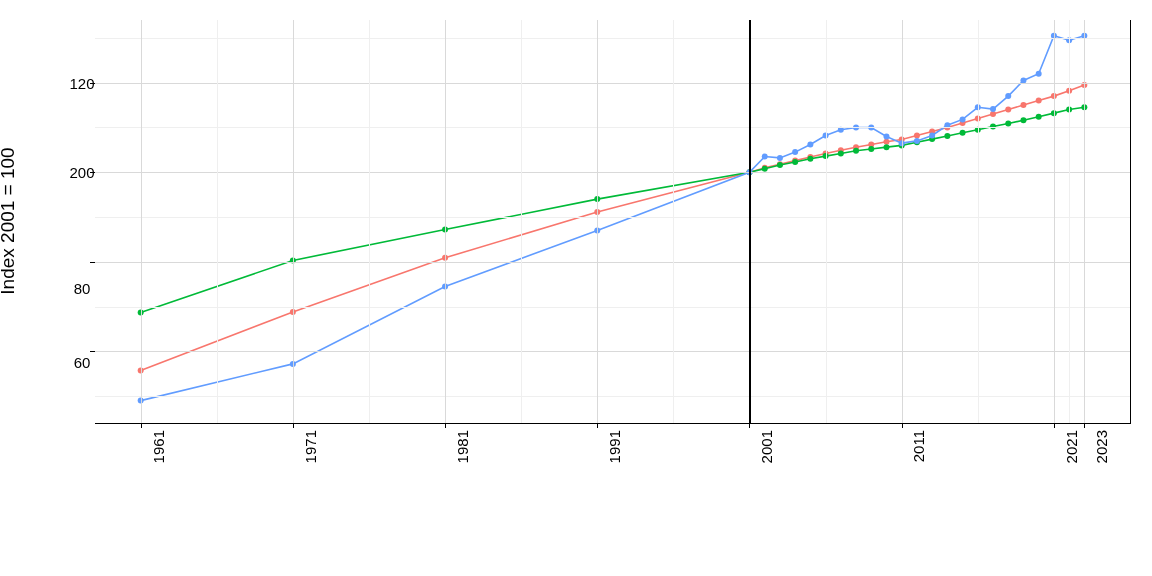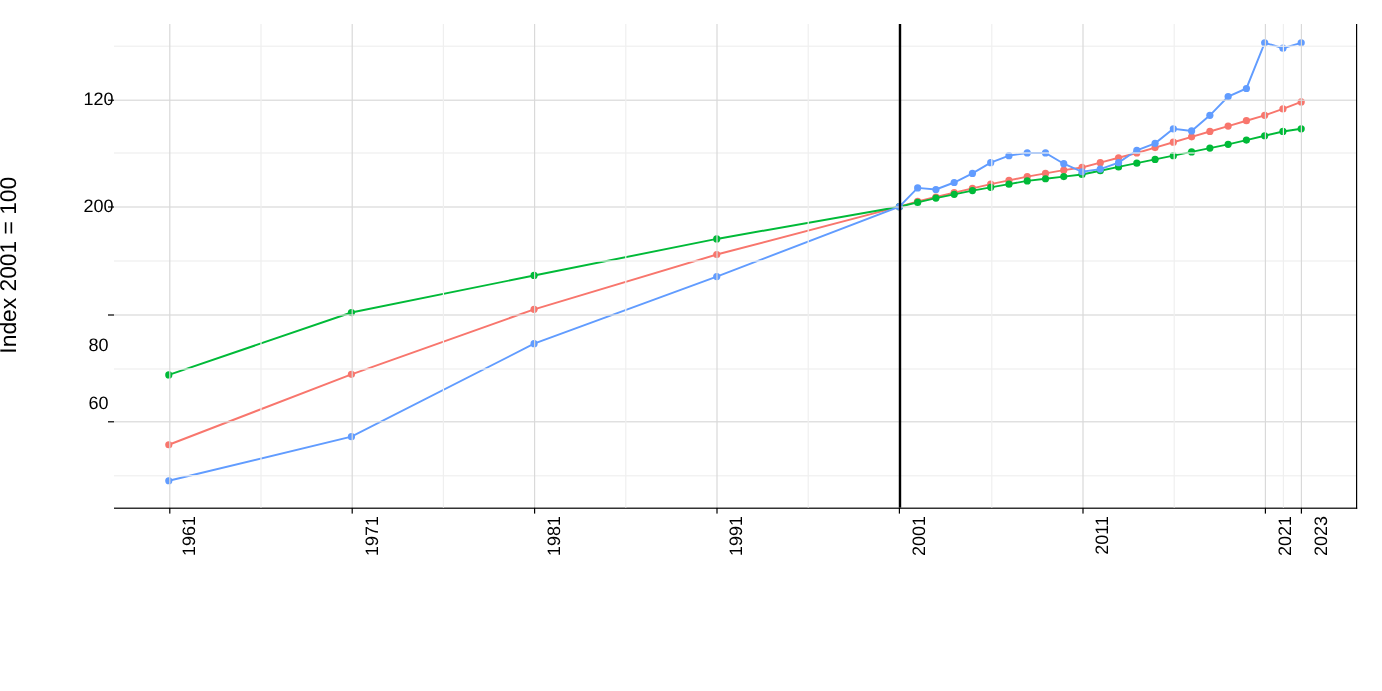--- a/index.html
+++ b/index.html
@@ -270,21 +270,21 @@
       <div class="grid-v grid-minor" style="left: 426.176px;"></div>
       <div class="grid-v grid-minor" style="left: 578.382px;"></div>
       <div class="grid-v grid-minor" style="left: 730.588px;"></div>
       <div class="grid-v grid-minor" style="left: 882.794px;"></div>
       <div class="grid-v grid-minor" style="left: 974.118px;"></div>
       <div class="vline-2001" style="left: 654.485px;"></div>
     </div>
 
 
 
-<div class="ytick-label" style="top: 336px;">60</div>
+<div class="ytick-label" style="top: 362px;">60</div>
     <div class="ytick-label" style="top: 261.8px; margin-top: 26px;">80</div>
     <div class="ytick-label" style="top: 172.244px;">200</div>
     <div class="ytick-label" style="top: 82.6889px;">120</div>
     <div class="xtick-label" style="left: 132.662px;">1961</div>
     <div class="xtick-label" style="left: 284.868px;">1971</div>
     <div class="xtick-label" style="left: 437.074px;">1981</div>
     <div class="xtick-label" style="left: 589.279px;">1991</div>
     <div class="xtick-label" style="left: 741.485px;">2001</div>
     <div class="xtick-label" style="left: 893.691px;">2011</div>
     <div class="xtick-label" style="left: 1045.9px;">2021</div>

